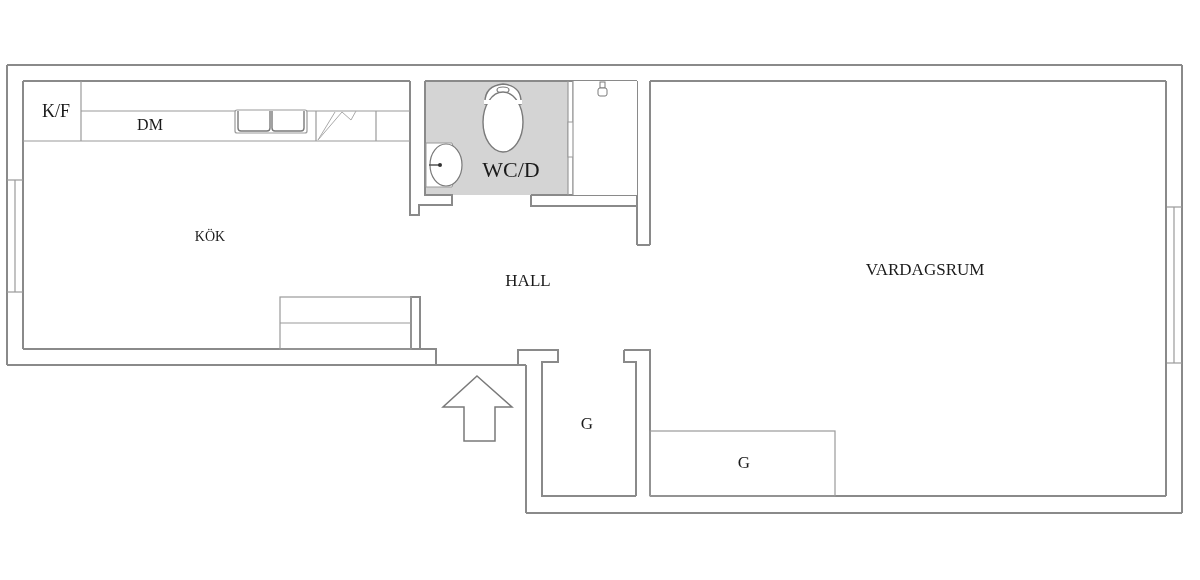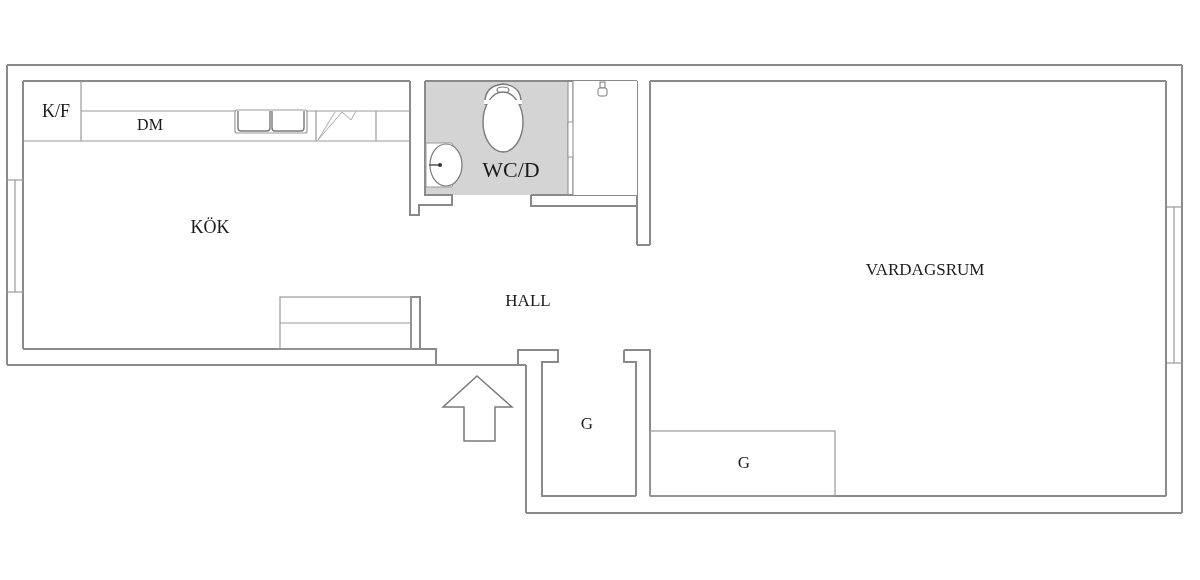--- a/index.html
+++ b/index.html
@@ -125,18 +125,18 @@
     <polyline class="wall" points="526,365 518,365 518,350 558,350 558,362 542,362 542,496 636,496"></polyline>
   </g>
 
   <rect class="thin" x="650" y="431" width="185" height="65"></rect>
 
   <polygon points="477,376 512,407 495,407 495,441 464,441 464,407 443,407" fill="#ffffff" stroke="#7a7a7a" stroke-width="1.5"></polygon>
 </svg>
 
 <div class="room-label" style="left:56px; top:111px; font-size:18px;text-align:right;">K/F</div>
 <div class="room-label" style="left:150px; top:125px; font-size:16px;">DM</div>
-<div class="room-label" style="left:210px; top:227px; font-size:18px;">KÖK</div>
+<div class="room-label" style="left:210px; top:237px; font-size:14px;">KÖK</div>
 <div class="room-label" style="left:511px; top:170px; font-size:22px;">WC/D</div>
-<div class="room-label" style="left:528px; top:281px; font-size:17px;margin-top:20px;">HALL</div>
+<div class="room-label" style="left:528px; top:281px; font-size:17px;">HALL</div>
 <div class="room-label" style="left:925px; top:270px; font-size:17px;text-align:right;">VARDAGSRUM</div>
 <div class="room-label" style="left:587px; top:424px; font-size:17px;">G</div>
 <div class="room-label" style="left:744px; top:463px; font-size:17px;">G</div>
 
 </body></html>

